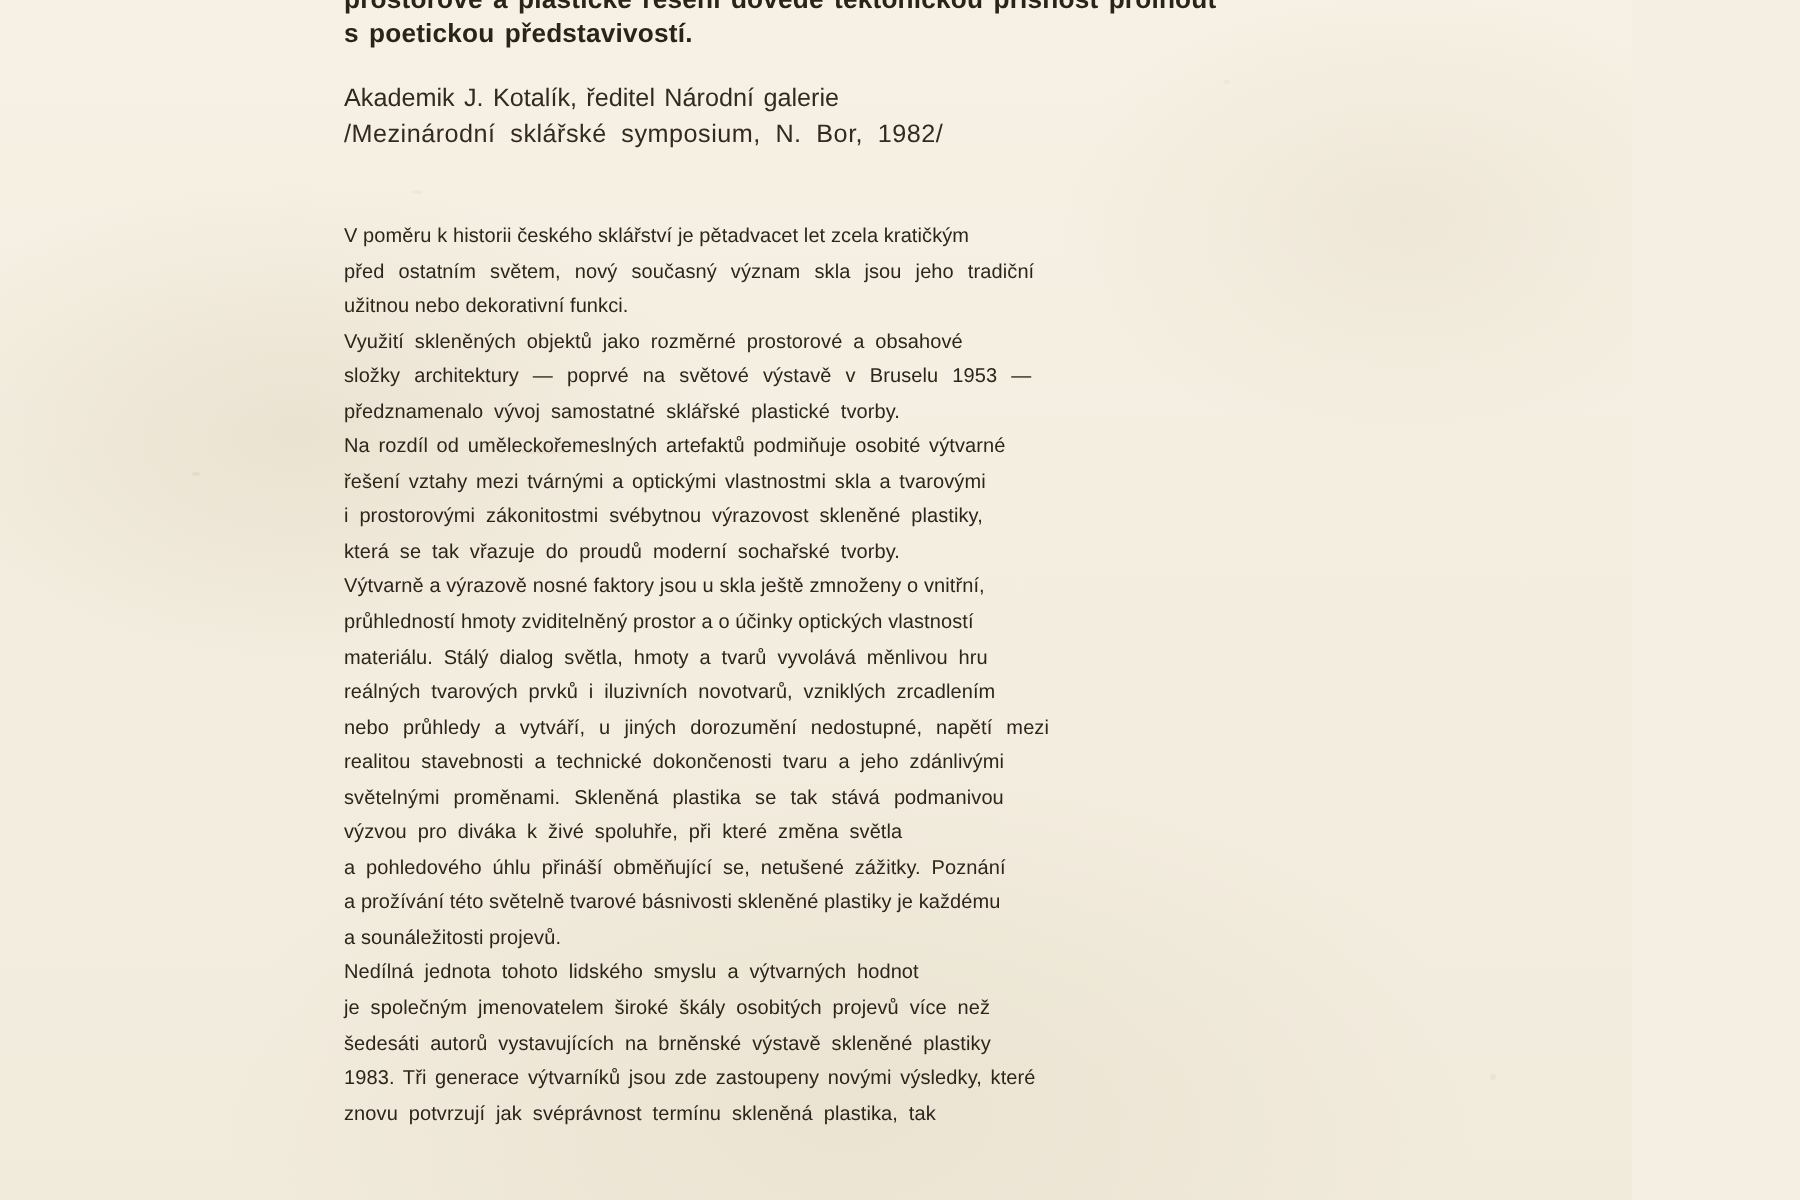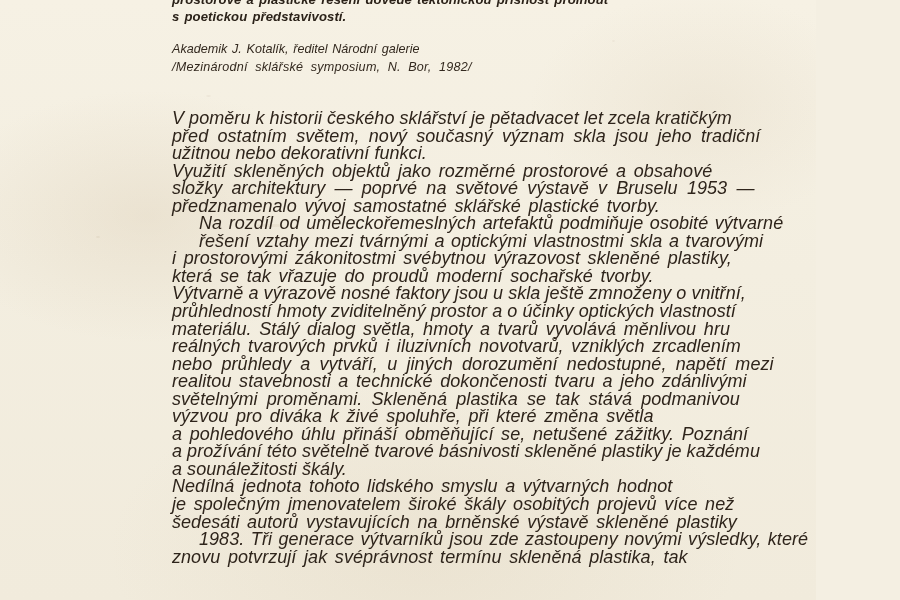--- a/index.html
+++ b/index.html
@@ -18,21 +18,20 @@
   .page {
     position: relative;
     width: 816px;
     height: 600px;
     background:
       radial-gradient(ellipse 300px 180px at 18% 36%, rgba(214,198,172,0.30), rgba(214,198,172,0) 70%),
       radial-gradient(ellipse 240px 160px at 86% 18%, rgba(216,201,176,0.22), rgba(216,201,176,0) 72%),
       radial-gradient(ellipse 420px 240px at 52% 92%, rgba(210,194,166,0.20), rgba(210,194,166,0) 75%),
       linear-gradient(180deg, #f6f1e4 0%, #f3eee0 45%, #f1ebdc 100%);
     overflow: hidden;
-    font-style: italic;
   }
   .scan-speck {
     position: absolute;
     background: rgba(150,122,92,0.30);
     border-radius: 50%;
     pointer-events: none;
   }
 
   
   .quote-block {
@@ -67,32 +66,32 @@
     word-spacing: 3.6px;
     letter-spacing: 0.25px;
   }
 
   
   .body-text {
     position: absolute;
     left: 172px;
     top: 110px;
     width: 572px;
-    font-size: 18px;
+    font-size: 10px;
     line-height: 17.55px;
     color: #2e241b;
     letter-spacing: 0.05px;
   }
   .body-line {
     white-space: nowrap;
   }
   
   .track-1 { word-spacing: 2.6px; }
   .track-2 { word-spacing: 4.2px; }
-  .track-3 { word-spacing: 1.5px; margin-left: 27px; }
+  .track-3 { word-spacing: 1.5px; }
 </style>
 </head>
 <body>
 
 <div class="page">
 
   <div class="scan-speck" style="left:96px;  top:236px; width:4px;  height:2px;  opacity:.30;"></div>
   <div class="scan-speck" style="left:257px; top:224px; width:26px; height:3px;  opacity:.26; border-radius:40%;"></div>
   <div class="scan-speck" style="left:843px; top:214px; width:3px;  height:3px;  opacity:.28;"></div>
   <div class="scan-speck" style="left:745px; top:537px; width:3px;  height:3px;  opacity:.25;"></div>
@@ -123,21 +122,21 @@
     <div class="body-line">Výtvarně a výrazově nosné faktory jsou u skla ještě zmnoženy o vnitřní,</div>
     <div class="body-line">průhledností hmoty zviditelněný prostor a o účinky optických vlastností</div>
     <div class="body-line track-1">materiálu. Stálý dialog světla, hmoty a tvarů vyvolává měnlivou hru</div>
     <div class="body-line track-1">reálných tvarových prvků i iluzivních novotvarů, vzniklých zrcadlením</div>
     <div class="body-line track-2">nebo průhledy a vytváří, u jiných dorozumění nedostupné, napětí mezi</div>
     <div class="body-line track-1">realitou stavebnosti a technické dokončenosti tvaru a jeho zdánlivými</div>
     <div class="body-line track-2">světelnými proměnami. Skleněná plastika se tak stává podmanivou</div>
     <div class="body-line track-1">výzvou pro diváka k živé spoluhře, při které změna světla</div>
     <div class="body-line track-1">a pohledového úhlu přináší obměňující se, netušené zážitky. Poznání</div>
     <div class="body-line">a prožívání této světelně tvarové básnivosti skleněné plastiky je každému</div>
-    <div class="body-line">a sounáležitosti škály.</div>
+    <div class="body-line">a sounáležitosti projevů.</div>
     <div class="body-line track-1">Nedílná jednota tohoto lidského smyslu a výtvarných hodnot</div>
     <div class="body-line track-1">je společným jmenovatelem široké škály osobitých projevů více než</div>
     <div class="body-line track-1">šedesáti autorů vystavujících na brněnské výstavě skleněné plastiky</div>
     <div class="body-line track-3">1983. Tři generace výtvarníků jsou zde zastoupeny novými výsledky, které</div>
     <div class="body-line track-1">znovu potvrzují jak svéprávnost termínu skleněná plastika, tak</div>
   </div>
 
 </div>
 
 </body></html>

